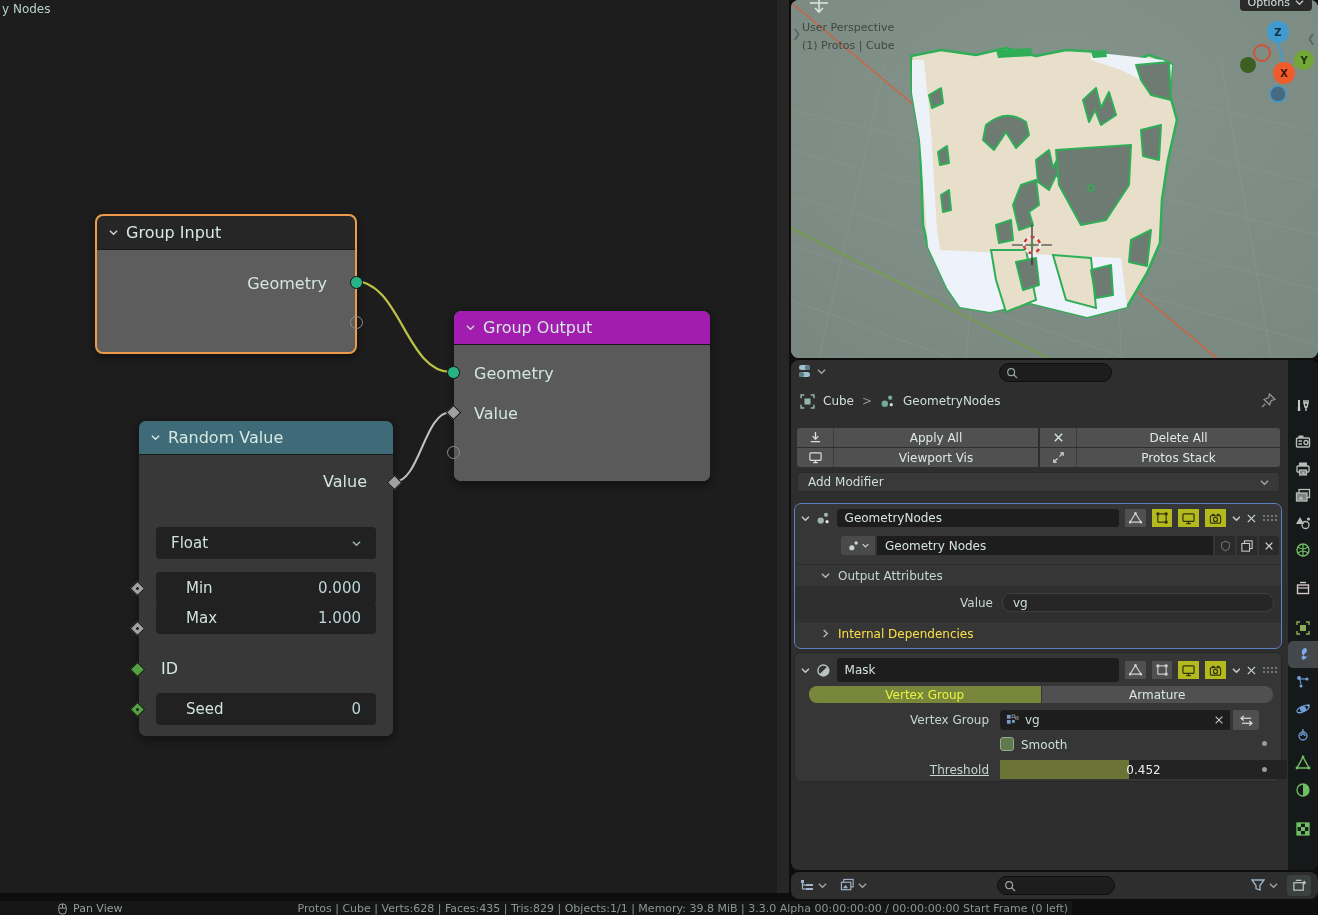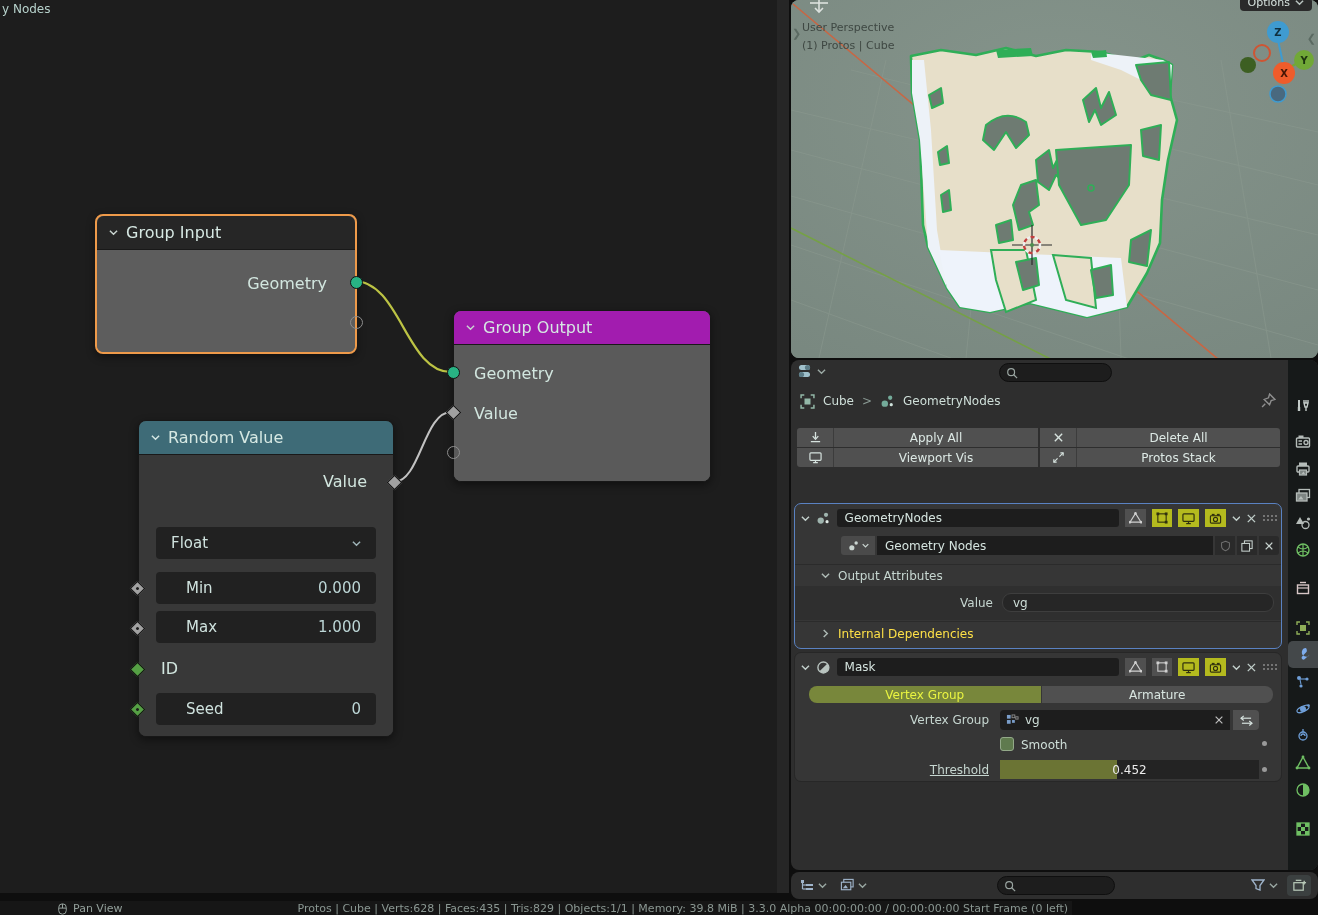--- a/index.html
+++ b/index.html
@@ -100,21 +100,21 @@
     <div class="nfield" style="top:106px;justify-content:space-between;">
       <span>Float</span>
       <svg class="chev" viewBox="0 0 10 10">
           <polyline points="1,3 5,7 9,3" fill="none" stroke="#9fb4b8" stroke-width="1.6"></polyline>
         </svg>
     </div>
     <div class="nfield" style="top:151px;">
       <span style="margin-left:15px;">Min</span>
       <span class="val">0.000</span>
     </div>
-    <div class="nfield" style="top:190px;">
+    <div class="nfield" style="top:181px;">
       <span style="margin-left:15px;">Max</span>
       <span class="val">1.000</span>
     </div>
     <span class="nlabel" style="left:22px;top:238px;">ID</span>
     <div class="nfield" style="top:272px;">
       <span style="margin-left:15px;">Seed</span>
       <span class="val">0</span>
     </div>
     <div class="sockD dot" style="left:-7px;top:162px;background:#a1a1a1;"></div>
     <div class="sockD dot" style="left:-7px;top:202px;background:#a1a1a1;"></div>
@@ -305,20 +305,26 @@
           <line x1="12" y1="2" x2="8" y2="6" stroke="#d6e2de" stroke-width="1.3"></line>
           <polyline points="5,12 2,12 2,9" fill="none" stroke="#d6e2de" stroke-width="1.3"></polyline>
           <line x1="2" y1="12" x2="6" y2="8" stroke="#d6e2de" stroke-width="1.3"></line>
         </svg>
     </div>
     <div class="abs btn-gray" style="left:280px;top:20px;width:203px;height:19px;border-radius:0 0 3px 0;">
         <span>Protos Stack</span>
       </div>
   </div>
 
+  <div class="abs" style="left:6px;top:112px;width:483px;height:20px;background:#393939;border:1px solid #2a2a2a;border-radius:4px;display:flex;align-items:center;justify-content:space-between;padding:0 10px;box-sizing:border-box;">
+    <span class="txt">Add Modifier</span>
+    <svg class="chev" viewBox="0 0 10 10">
+        <polyline points="1,3 5,7 9,3" fill="none" stroke="#9aa8a3" stroke-width="1.6"></polyline>
+      </svg>
+  </div>
 
   <div class="panel" style="left:3px;top:143px;width:488px;height:146px;border:1.5px solid #5a82c2;">
     <div class="abs" style="left:6px;top:5px;display:flex;align-items:center;gap:6px;width:476px;">
       <svg class="chev" viewBox="0 0 10 10">
           <polyline points="1,3 5,7 9,3" fill="none" stroke="#c2cfcb" stroke-width="1.6"></polyline>
         </svg>
       <svg width="15" height="15" viewBox="0 0 14 14">
           <circle cx="4.5" cy="9" r="3" fill="#9fb4ae"></circle>
           <circle cx="9.5" cy="3.5" r="2" fill="#9fb4ae"></circle>
           <circle cx="10.5" cy="10" r="1.5" fill="#dfe9e5"></circle>
@@ -421,21 +427,21 @@
 
   <div class="panel" style="left:3px;top:292px;width:488px;height:130px;border:1px solid #272727;">
     <div class="abs" style="left:6px;top:5px;display:flex;align-items:center;gap:6px;width:476px;">
       <svg class="chev" viewBox="0 0 10 10">
           <polyline points="1,3 5,7 9,3" fill="none" stroke="#c2cfcb" stroke-width="1.6"></polyline>
         </svg>
       <svg width="15" height="15" viewBox="0 0 14 14">
           <circle cx="7" cy="7" r="5.2" fill="none" stroke="#b9c4c0" stroke-width="1.3"></circle>
           <path d="M7,1.8 A5.2,5.2 0 0 1 7,12.2 Z" fill="#b9c4c0" transform="rotate(45 7 7)"></path>
         </svg>
-      <div class="namefield" style="width:287px;height:18px;">
+      <div class="namefield" style="width:287px;height:24px;">
           <span>Mask</span>
         </div>
       <div class="tgl off">
         <svg width="13" height="12" viewBox="0 0 14 13">
             <polygon points="7,1.5 13,11 1,11" fill="none" stroke="#d0d0d0" stroke-width="1.2"></polygon>
             <circle cx="7" cy="1.5" r="1.4" fill="#d0d0d0"></circle>
             <circle cx="13" cy="11" r="1.4" fill="#d0d0d0"></circle>
             <circle cx="1" cy="11" r="1.4" fill="#d0d0d0"></circle>
           </svg>
       </div>
@@ -503,21 +509,21 @@
           <polyline points="10,6.5 13,9 10,11.5" fill="none" stroke="#d6e2de" stroke-width="1.3"></polyline>
           <line x1="2" y1="9" x2="13" y2="9" stroke="#d6e2de" stroke-width="1.3"></line>
         </svg>
     </div>
 
     <div class="abs" style="left:205px;top:84px;width:14px;height:14px;background:#5f7a4e;border:1px solid #93a989;border-radius:3px;box-sizing:border-box;"></div>
     <span class="txt abs" style="left:226px;top:85px;">Smooth</span>
     <div class="deco" style="left:467px;top:88px;"></div>
 
     <span class="txt abs" style="right:292px;top:110px;color:#c6d6d0;text-decoration:underline;">Threshold</span>
-    <div class="abs" style="left:205px;top:107px;width:259px;height:19px;background:#232323;border-radius:0;overflow:hidden;">
+    <div class="abs" style="left:205px;top:107px;width:259px;height:19px;background:#232323;border-radius:0;overflow:hidden;padding-left:28px;">
       <div style="position:absolute;left:0;top:0;bottom:0;width:45%;background:#6b7434;"></div>
       <div style="position:absolute;inset:0;display:flex;align-items:center;justify-content:center;color:#ececec;font-size:12px;">0.452</div>
     </div>
     <div class="deco" style="left:467px;top:114px;"></div>
   </div>
 
   <div id="tabstrip">
     <div class="tab" style="margin-top:32px;">
       <svg width="16" height="16" viewBox="0 0 16 16">
           <line x1="4" y1="2" x2="4" y2="9" stroke="#c3cbc8" stroke-width="2"></line>

